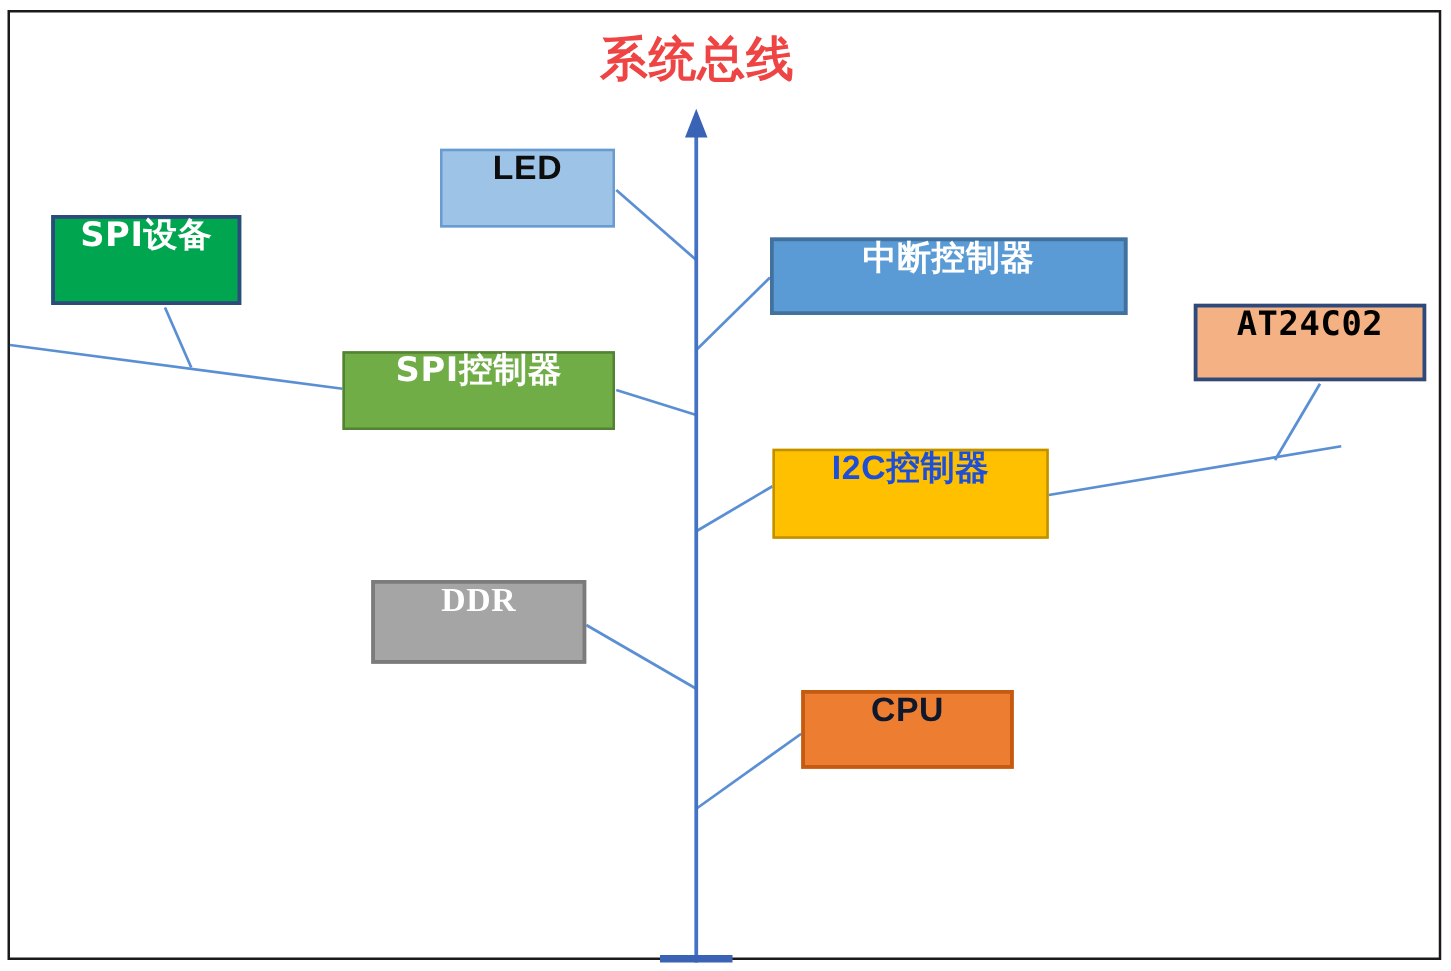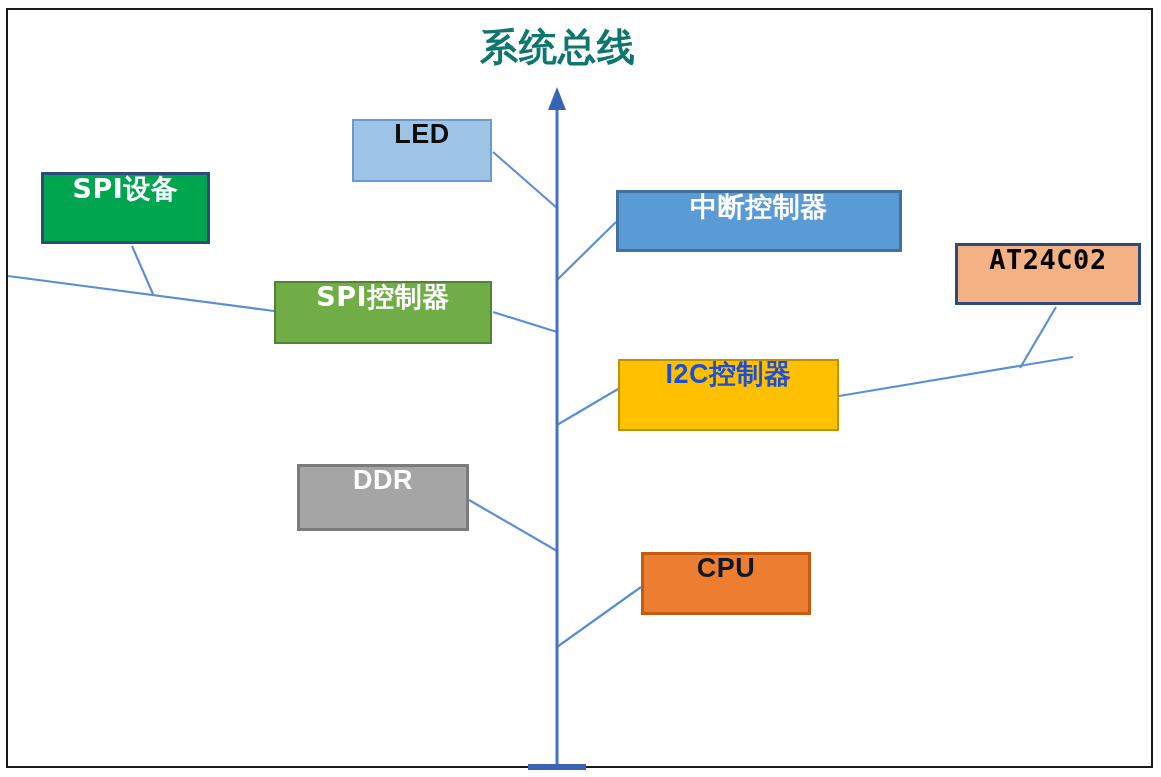--- a/index.html
+++ b/index.html
@@ -36,42 +36,42 @@
     pointer-events: none;
   }
   .diagram-title {
     position: absolute;
     left: 430px;
     top: 22px;
     width: 256px;
     text-align: center;
     font-size: 38px;
     font-weight: 700;
-    color: #0f766e;
+    color: #ef4444;
     letter-spacing: 1px;
     font-family: "DejaVu Sans", "Liberation Sans", sans-serif;
   }
   .node {
     position: absolute;
     box-sizing: border-box;
     display: flex;
     align-items: flex-start;
     justify-content: center;
     font-weight: 700;
     white-space: nowrap;
     letter-spacing: 0.5px;
   }
   .node-label {
     display: block;
     line-height: 1;
   }
 
   
   #node-spi-device {
-    left: 41px;  top: 172px;  width: 169px; height: 72px;
+    left: 41px;  top: 172px;  width: 152px; height: 72px;
     background: #00a550;
     border: 3px solid #2e4a7d;
     color: #ffffff;
     font-size: 27px;
     font-family: "DejaVu Sans", sans-serif;
   }
   #node-led {
     left: 352px; top: 119px; width: 140px; height: 63px;
     background: #9dc3e6;
     border: 2px solid #6a9bd0;
@@ -110,21 +110,21 @@
     color: #000000;
     font-size: 27px;
     font-family: "DejaVu Sans Mono", monospace;
   }
   #node-ddr {
     left: 297px; top: 464px; width: 172px; height: 67px;
     background: #a5a5a5;
     border: 3px solid #7b7b7b;
     color: #ffffff;
     font-size: 27px;
-    font-family: Liberation Sans, sans-serif;
+    font-family: Liberation Serif, serif;
   }
   #node-cpu {
     left: 641px; top: 552px; width: 170px; height: 63px;
     background: #ed7d31;
     border: 3px solid #c55a11;
     color: #0f172a;
     font-size: 27px;
     font-family: "Liberation Sans", sans-serif;
   }
 </style>

